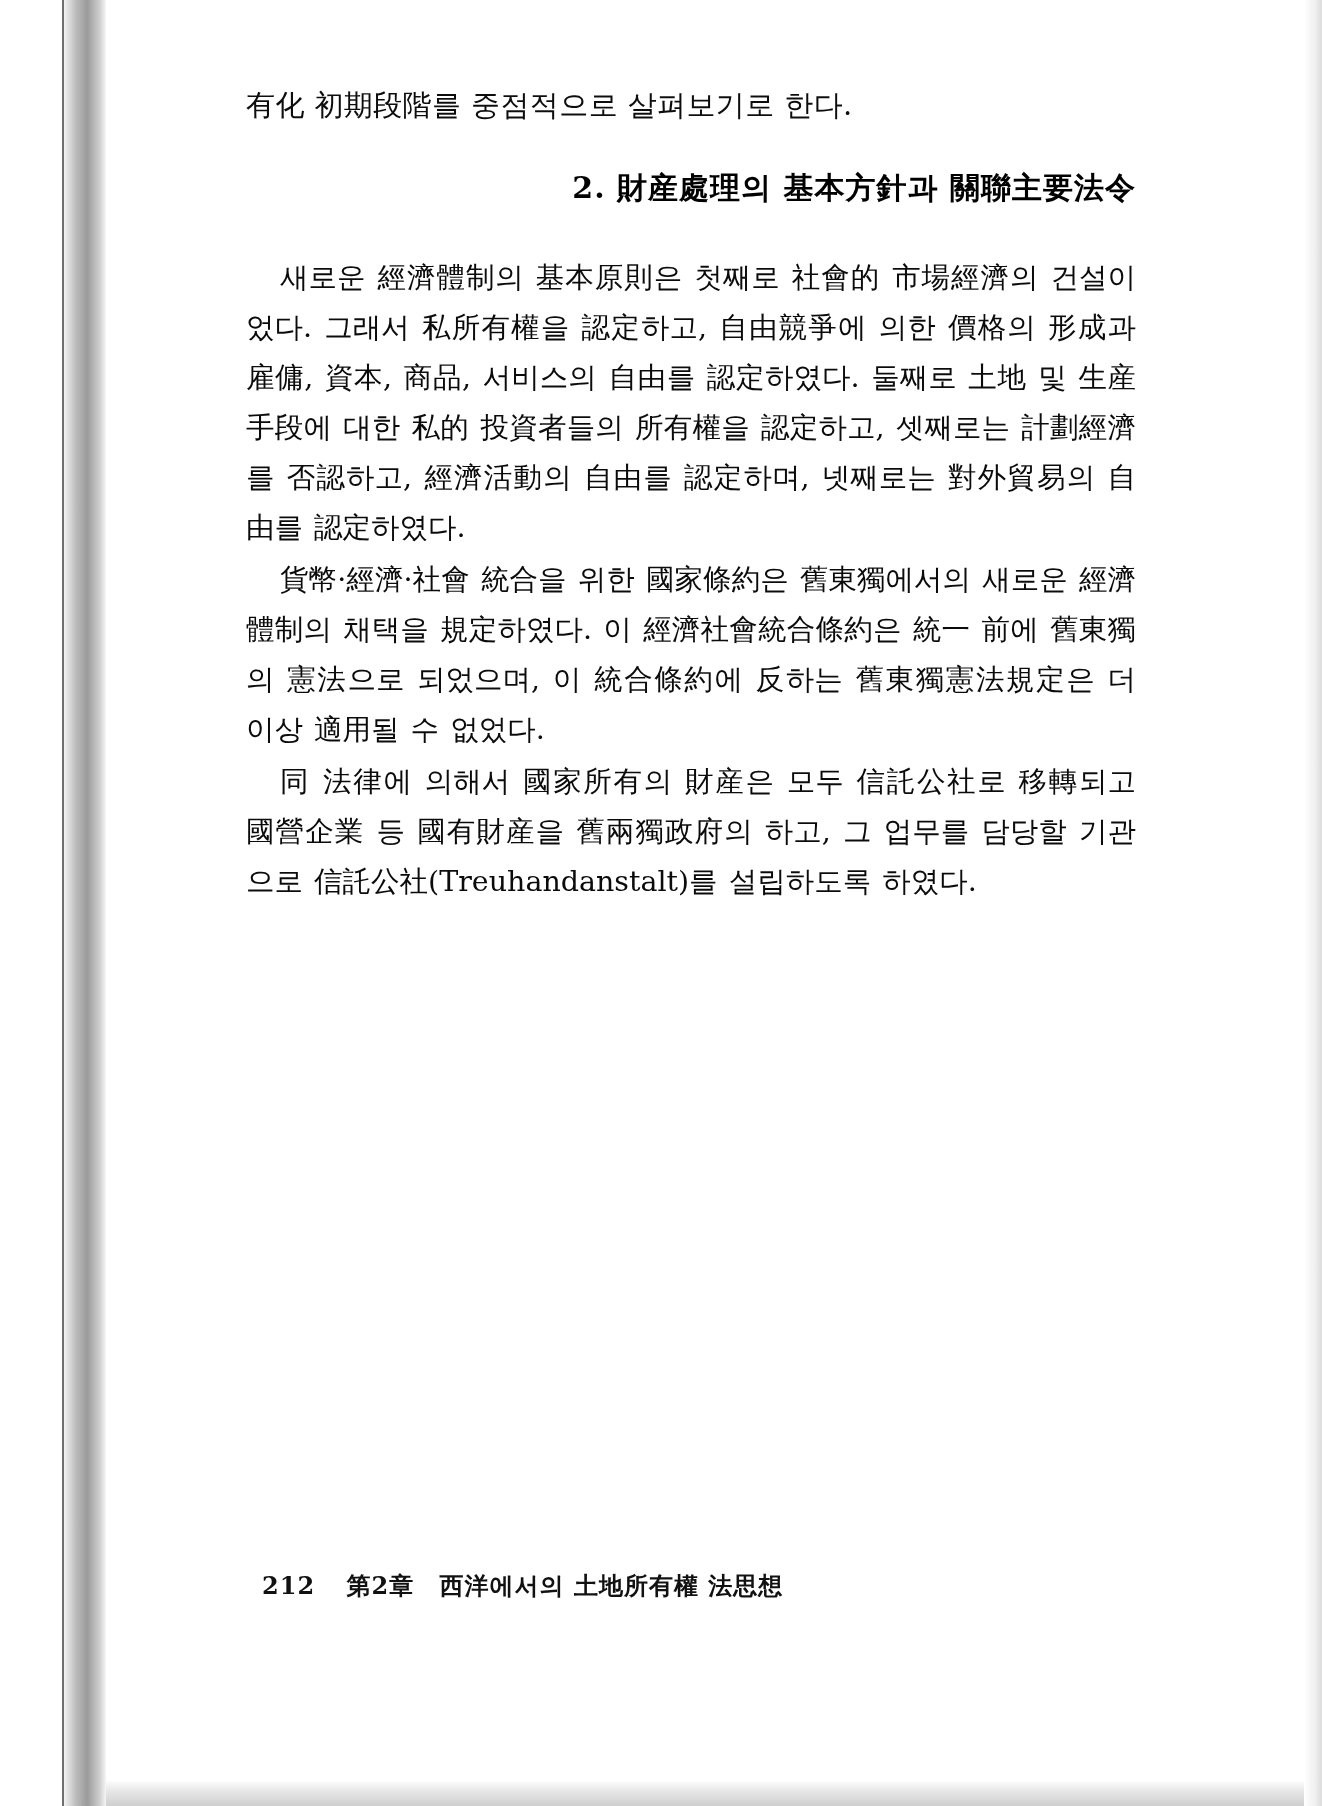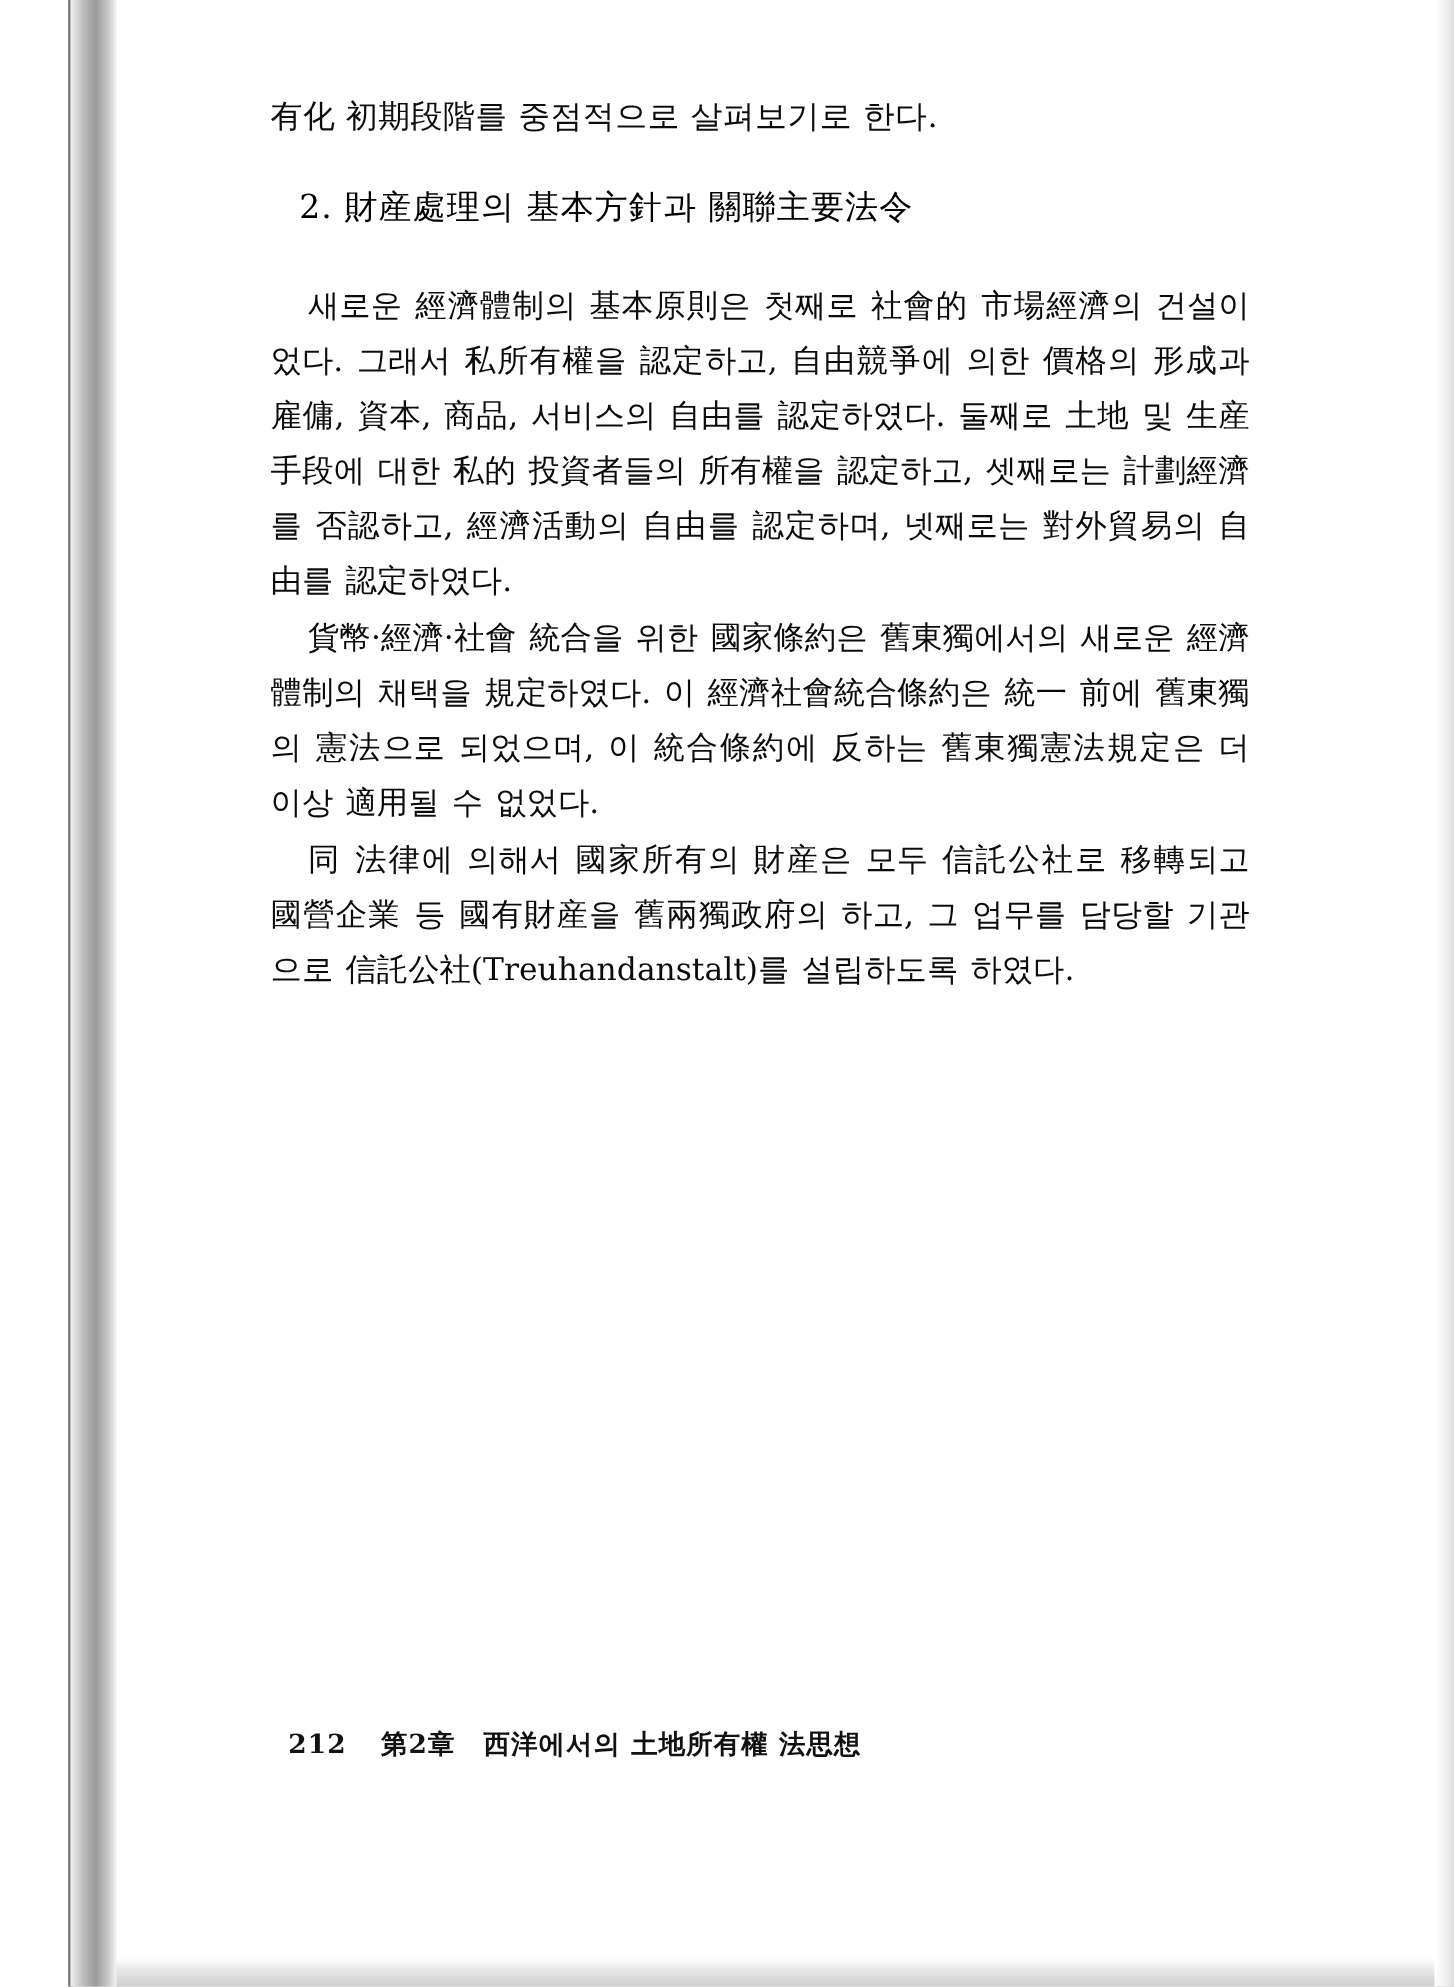--- a/index.html
+++ b/index.html
@@ -14,21 +14,21 @@
     font-family: "DejaVu Serif", "Liberation Serif", serif;
     overflow: hidden;
   }
 
   
   .scan-area {
     position: absolute;
     left: 0; top: 0;
     width: 1322px;
     height: 1806px;
-    background: #e5e5e5;
+    background: #0c4a6e;
   }
 
   
   .spine-shadow {
     position: absolute;
     left: 64px;
     top: 0;
     width: 42px;
     height: 1806px;
     background: linear-gradient(to right, #f2f2f2 0%, #bdbdbd 28%, #9a9a9a 55%, #cfcfcf 85%, #f6f6f6 100%);
@@ -84,22 +84,22 @@
   .line-top {
     font-size: 29px;
     letter-spacing: 0.4px;
     color: #0d0d0d;
     margin-bottom: 42px;
     white-space: nowrap;
   }
 
   .section-heading {
     font-size: 30px;
-    font-weight: normal;
-    text-align: left;
+    font-weight: bold;
+    text-align: right;
     color: #000;
     margin: 0 0 44px 0;
     letter-spacing: 1px;
     padding-left: 26px;
   }
 
   p.body {
     font-size: 28.5px;
     line-height: 50px;
     color: #0b0b0b;

